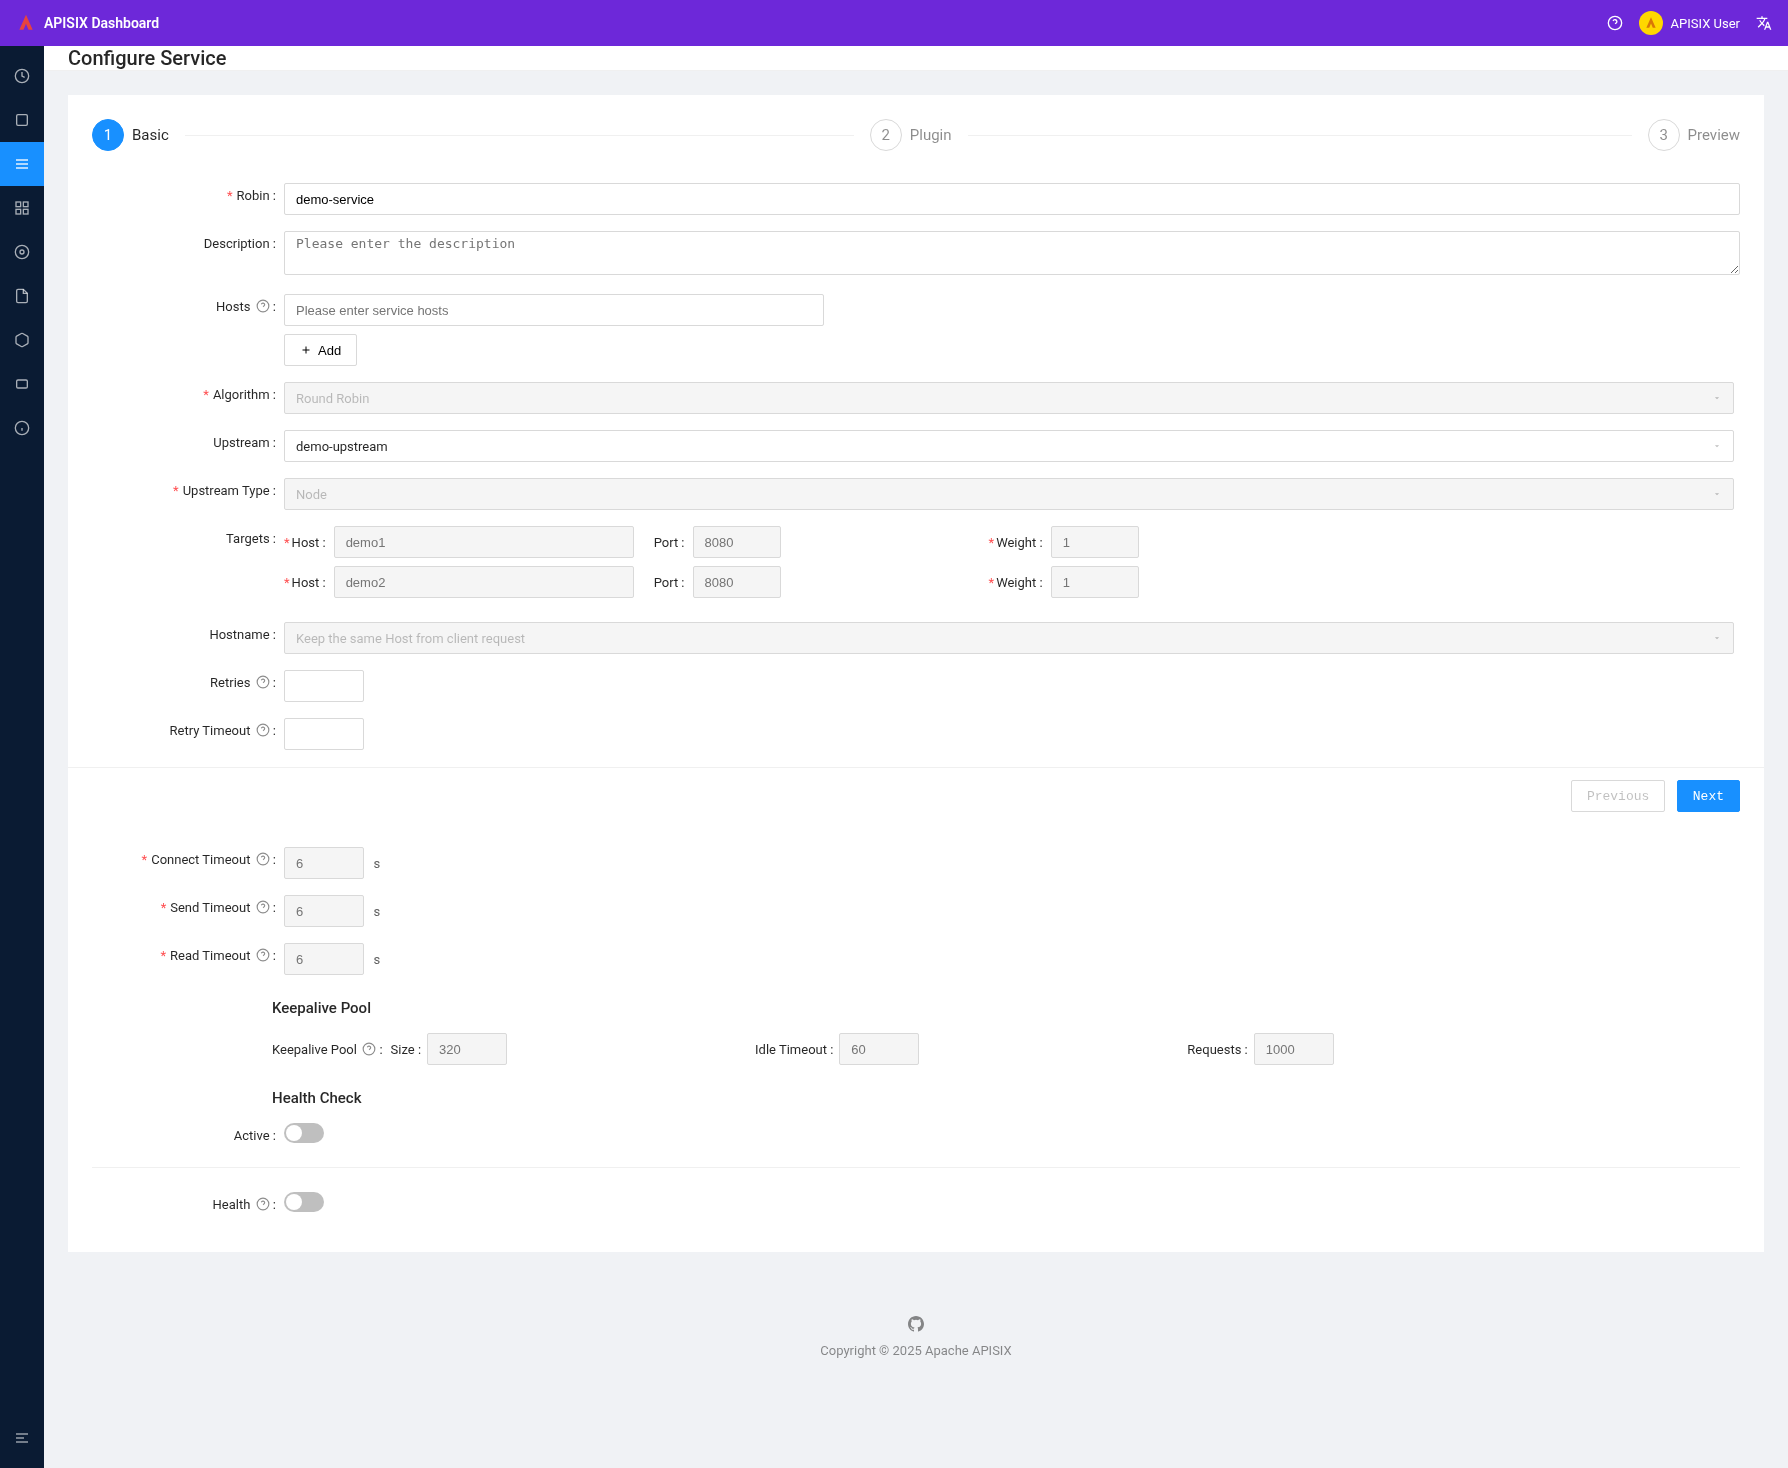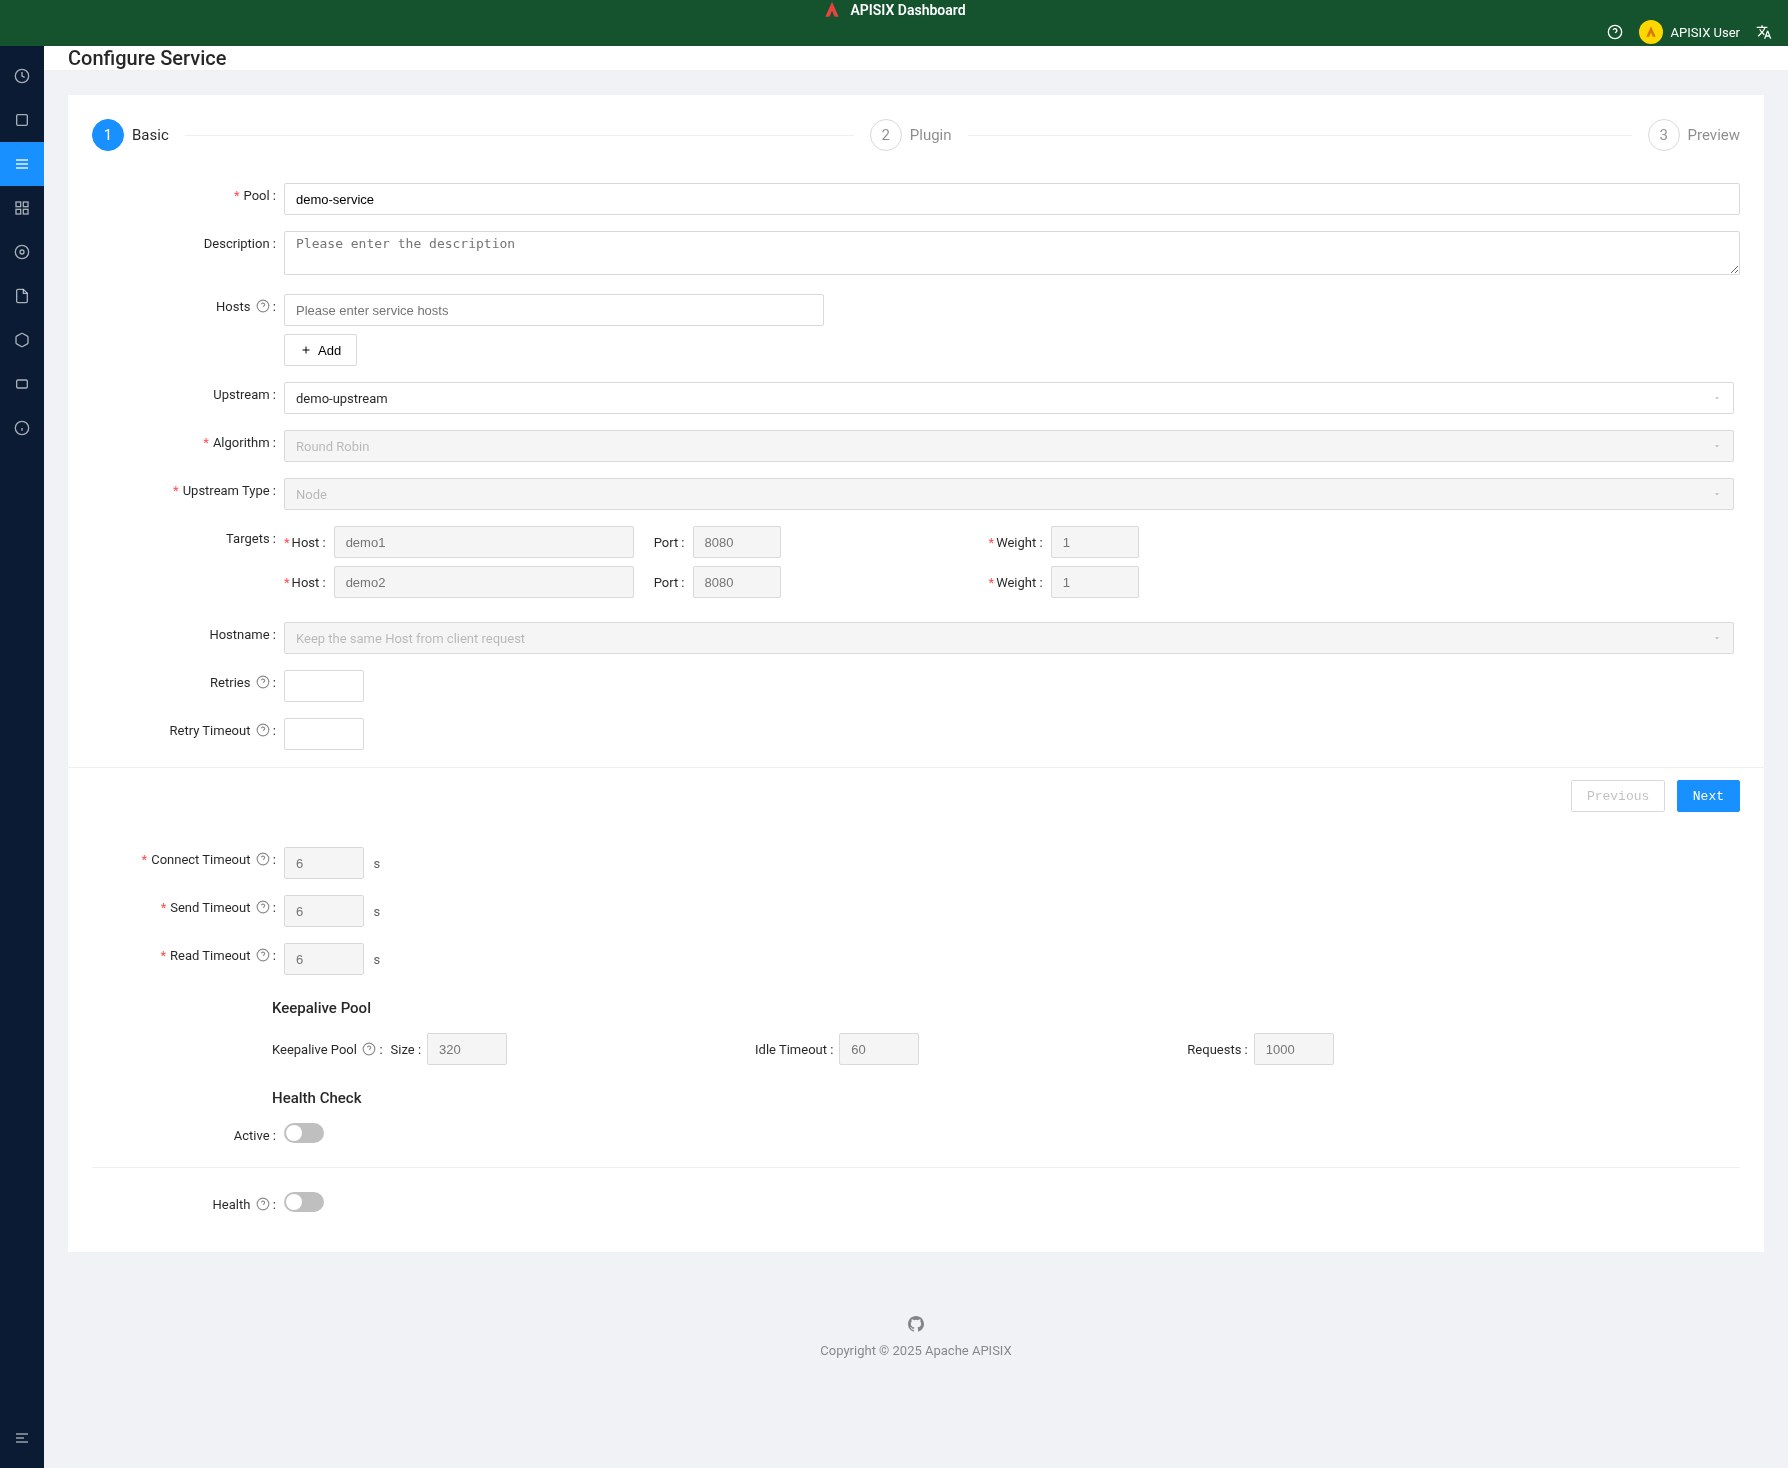--- a/index.html
+++ b/index.html
@@ -1,19 +1,19 @@
 <!DOCTYPE html>
 <html><head>
 <meta charset="utf-8">
 <style>
 * { box-sizing: border-box; margin: 0; padding: 0; }
 body { font-family: -apple-system, BlinkMacSystemFont, "Segoe UI", Roboto, sans-serif; font-size: 14px; color: rgba(0,0,0,0.85); background: #f0f2f5; }
 
 
-.header { height: 46px; background: #14532d; display: flex; align-items: center; padding: 0 16px; color: #fff; position: fixed; top: 0; left: 0; right: 0; z-index: 100; flex-direction: column; }
+.header { height: 46px; background: #6d28d9; display: flex; align-items: center; padding: 0 16px; color: #fff; position: fixed; top: 0; left: 0; right: 0; z-index: 100; }
 .header-logo { display: flex; align-items: center; gap: 8px; font-weight: 600; }
 .logo-icon { width: 20px; height: 20px; }
 .header-right { margin-left: auto; display: flex; align-items: center; gap: 16px; }
 .header-icon { width: 16px; height: 16px; cursor: pointer; }
 .user-avatar { width: 24px; height: 24px; border-radius: 50%; background: #ffd700; display: flex; align-items: center; justify-content: center; }
 .user-name { font-size: 13px; }
 
 
 .sidebar { position: fixed; top: 46px; left: 0; bottom: 0; width: 44px; background: #0a1b33; display: flex; flex-direction: column; padding-top: 8px; }
 .sidebar-item { width: 44px; height: 44px; display: flex; align-items: center; justify-content: center; cursor: pointer; color: rgba(255,255,255,0.65); }
@@ -221,21 +221,21 @@
           <div class="step-title">Plugin</div>
           <div class="step-line"></div>
         </div>
         <div class="step preview">
           <div class="step-circle">3</div>
           <div class="step-title">Preview</div>
         </div>
       </div>
 
       <div class="form-row">
-        <div class="form-label"><span class="req">*</span><span>Pool :</span></div>
+        <div class="form-label"><span class="req">*</span><span>Robin :</span></div>
         <div class="form-control form-control-narrow">
           <input class="input" value="demo-service" style="">
         </div>
       </div>
 
       <div class="form-row">
         <div class="form-label">Description :</div>
         <div class="form-control form-control-narrow">
           <textarea class="textarea" placeholder="Please enter the description" style=""></textarea>
         </div>
@@ -258,36 +258,36 @@
             <svg viewBox="0 0 24 24" fill="none" stroke="currentColor" stroke-width="2">
                 <line x1="12" y1="5" x2="12" y2="19"></line>
                 <line x1="5" y1="12" x2="19" y2="12"></line>
               </svg>
             <span>Add</span>
           </button>
         </div>
       </div>
 
       <div class="form-row">
+        <div class="form-label"><span class="req">*</span><span>Algorithm :</span></div>
+        <div class="form-control form-control-wide">
+          <div class="select disabled">
+            <span>Round Robin</span>
+            <svg class="select-arrow" viewBox="0 0 24 24" fill="currentColor">
+                <path d="M7 10l5 5 5-5z"></path>
+              </svg>
+          </div>
+        </div>
+      </div>
+
+      <div class="form-row">
         <div class="form-label">Upstream :</div>
         <div class="form-control form-control-wide">
           <div class="select">
             <span>demo-upstream</span>
-            <svg class="select-arrow" viewBox="0 0 24 24" fill="currentColor">
-                <path d="M7 10l5 5 5-5z"></path>
-              </svg>
-          </div>
-        </div>
-      </div>
-
-      <div class="form-row">
-        <div class="form-label"><span class="req">*</span><span>Algorithm :</span></div>
-        <div class="form-control form-control-wide">
-          <div class="select disabled">
-            <span>Round Robin</span>
             <svg class="select-arrow" viewBox="0 0 24 24" fill="currentColor">
                 <path d="M7 10l5 5 5-5z"></path>
               </svg>
           </div>
         </div>
       </div>
 
       <div class="form-row">
         <div class="form-label"><span class="req">*</span><span>Upstream Type :</span></div>
         <div class="form-control form-control-wide">

